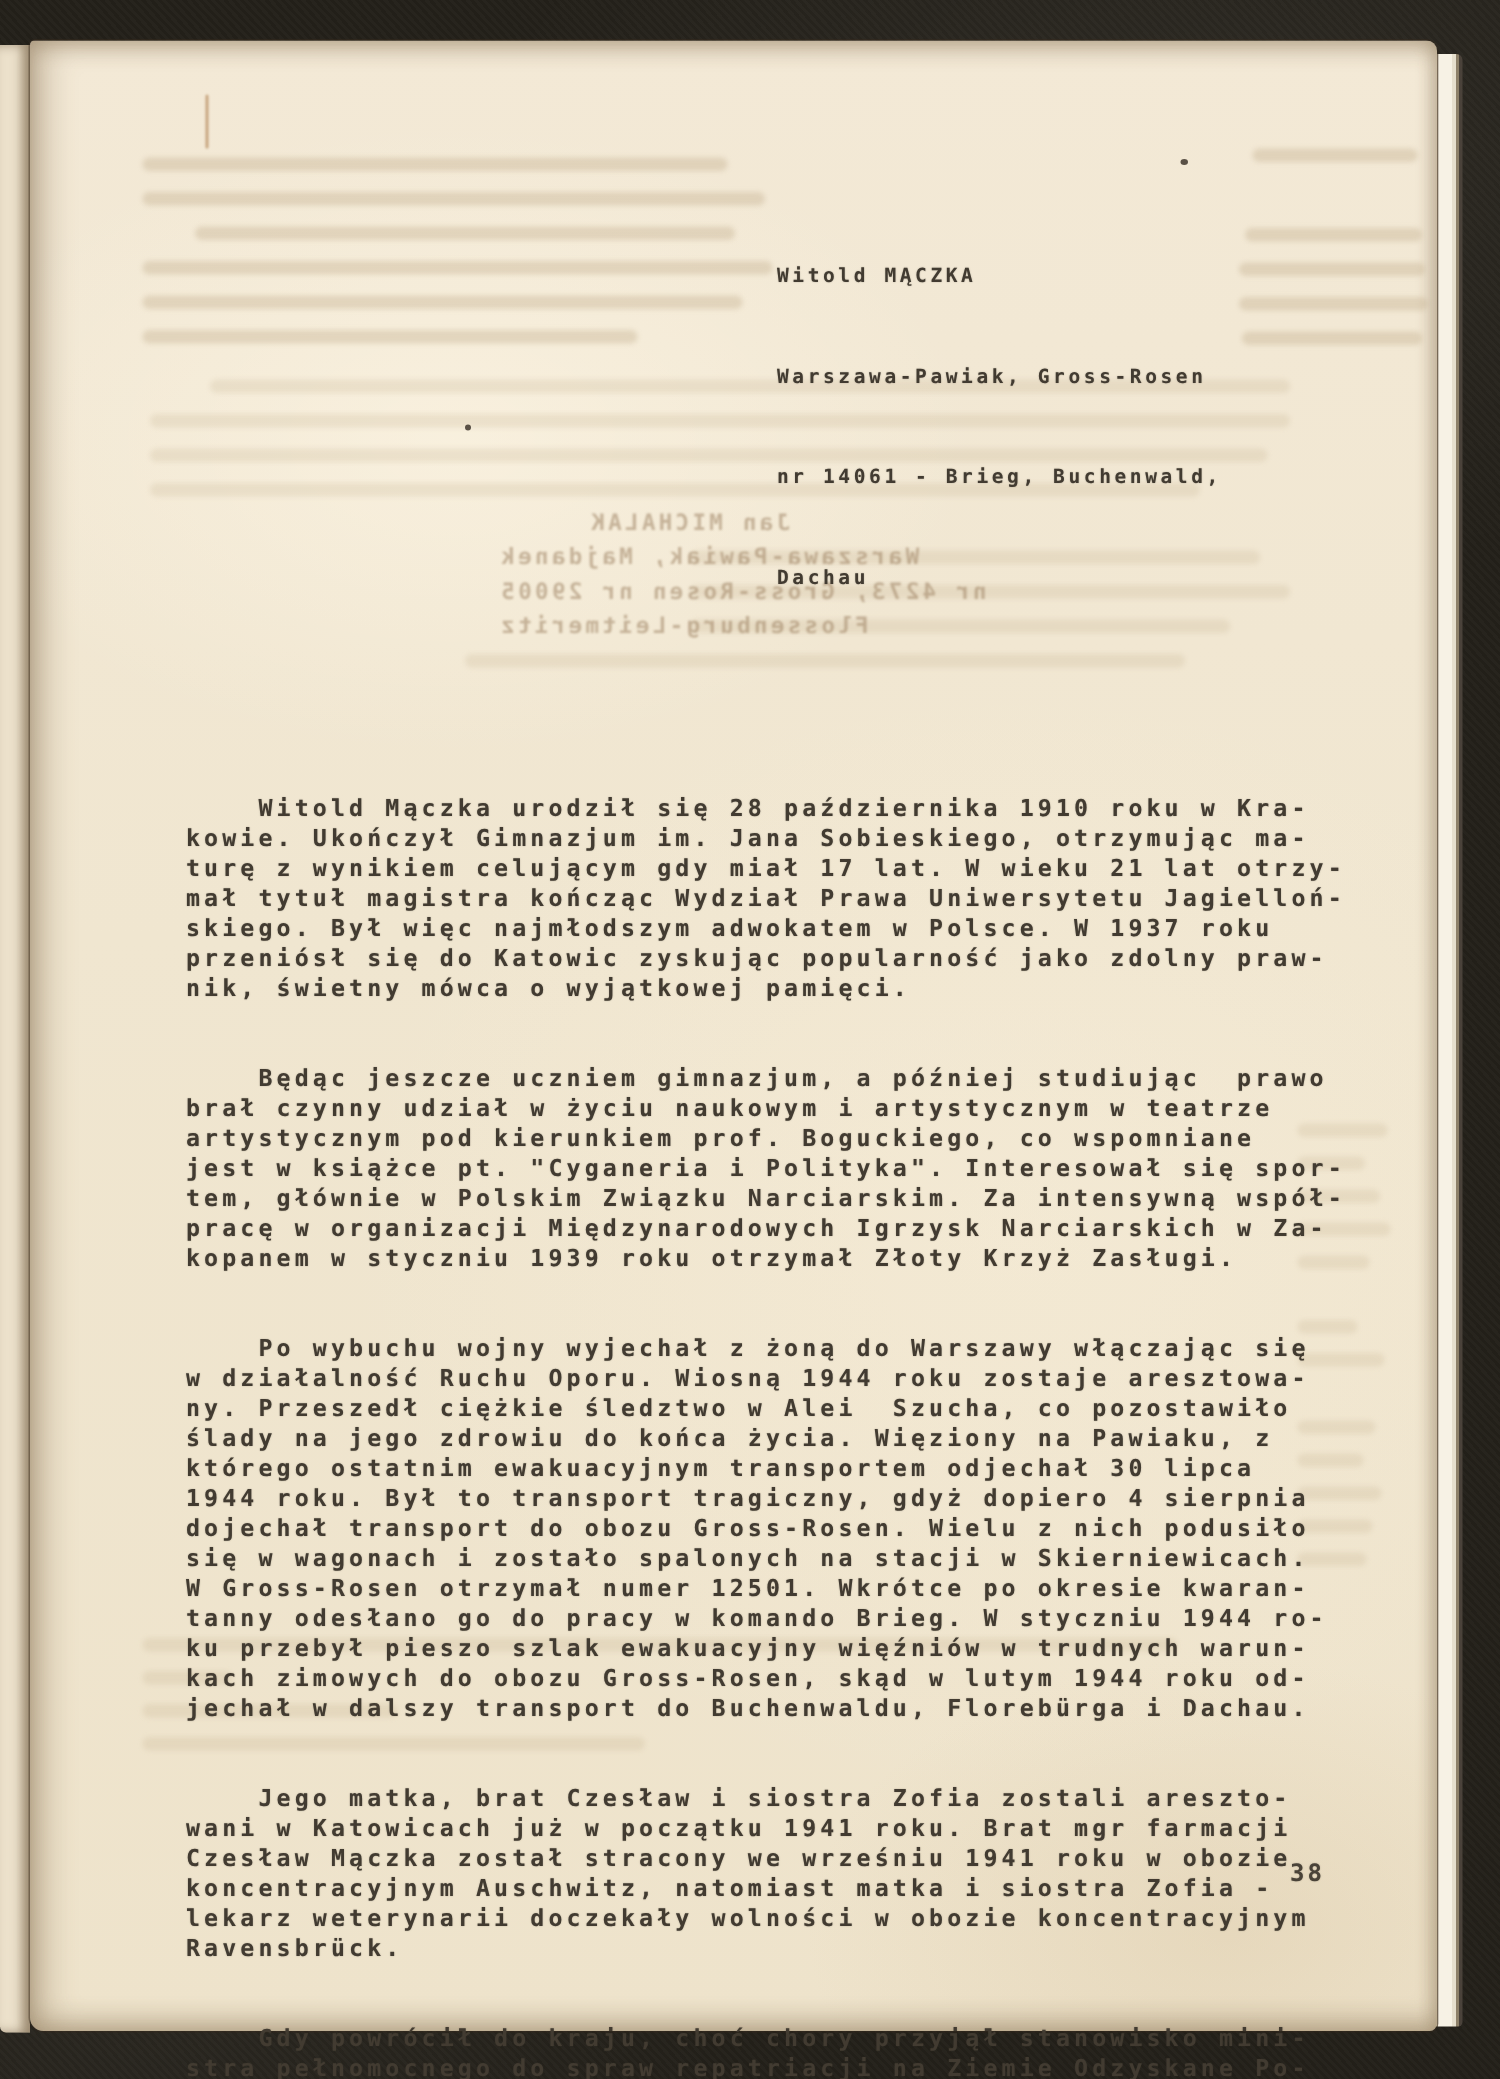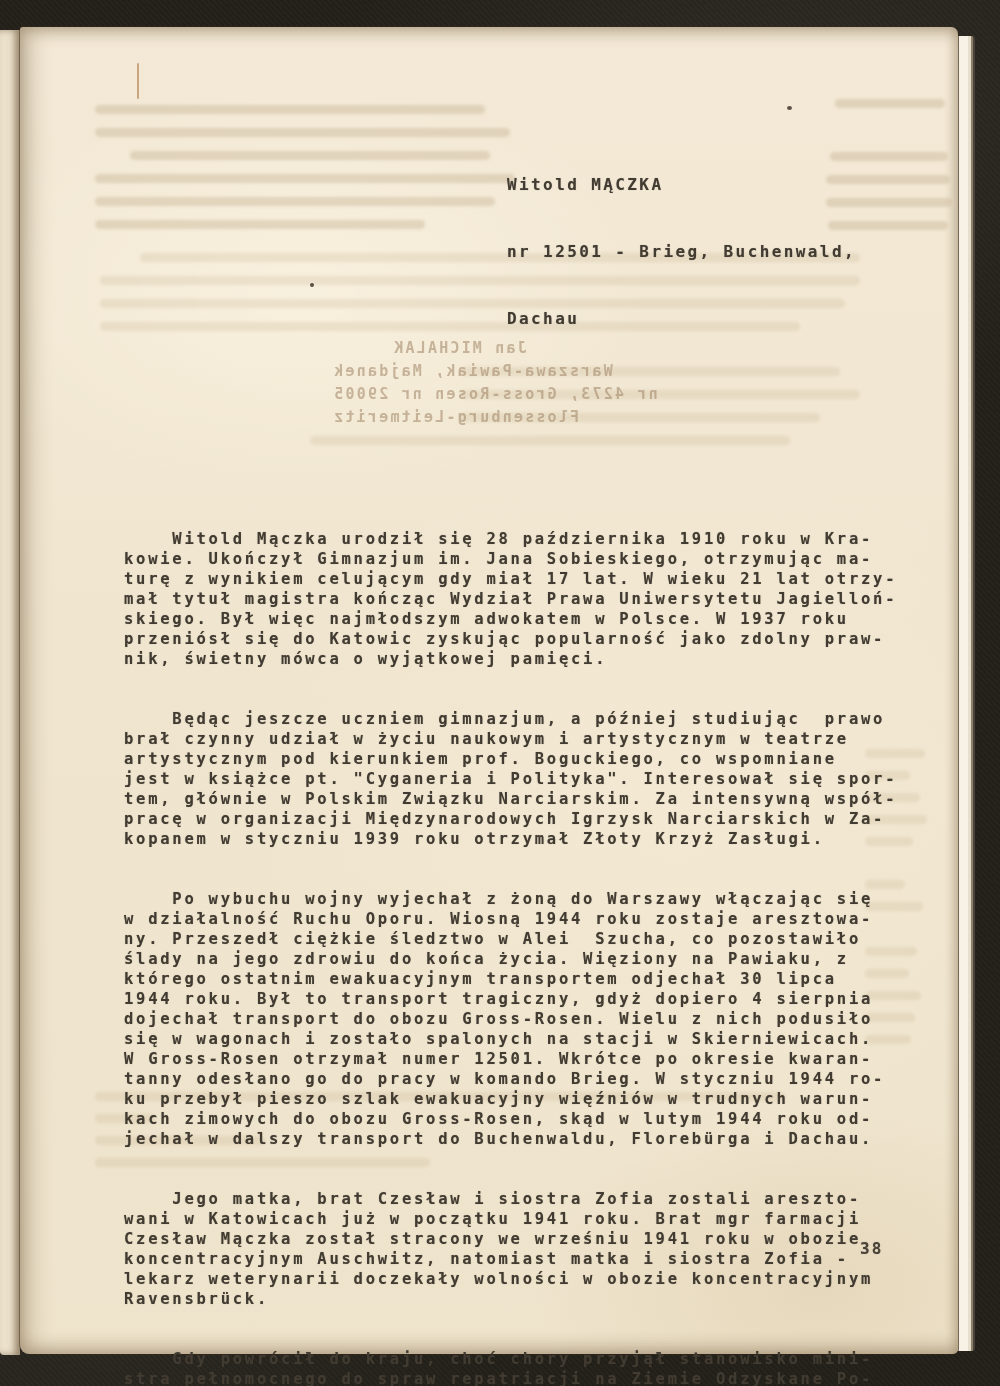--- a/index.html
+++ b/index.html
@@ -36,22 +36,22 @@
     box-shadow:
       inset 12px 0 20px rgba(115,90,58,.28),
       inset 0 7px 12px rgba(115,90,58,.22),
       inset -5px 0 9px rgba(115,90,58,.14),
       inset 0 -9px 14px rgba(115,90,58,.22),
       0 0 0 1px rgba(55,42,28,.45);
     border-radius:3px 7px 5px 9px;
   }
   .tw{font-weight:bold;color:#423b31;text-shadow:0 0 1px rgba(66,59,49,.4);}
   .header-block{
-    position:absolute;left:487px;top:102px;
-    font-size:16px;line-height:22.4px;letter-spacing:2.4px;white-space:pre;
+    position:absolute;left:498px;top:102px;
+    font-size:13px;line-height:22.4px;letter-spacing:2.4px;white-space:pre;
   }
   .body-text{
     position:absolute;left:104px;top:462px;
     font-size:15.5px;line-height:20px;letter-spacing:2.75px;white-space:pre;
   }
   .page-num{
     position:absolute;left:840px;top:1212px;
     font-size:16px;letter-spacing:2px;color:#4a4338;
   }
   
@@ -125,21 +125,22 @@
       <span class="ghost-line" style="left:312px;top:358px;">nr 4273, Gross-Rosen nr 29005</span>
       <span class="ghost-line" style="left:312px;top:381px;">Flossenburg-Leitmeritz</span>
     </div>
 
     <div class="crease"></div>
     <div class="speck" style="left:767px;top:79px;width:5px;height:4px;"></div>
     <div class="speck" style="left:290px;top:256px;width:4px;height:4px;"></div>
 
     <div class="header-block tw">
       <div>Witold MĄCZKA</div>
-      <div>nr 12501 - Brieg, Buchenwald,</div>
+      <div>Warszawa-Pawiak, Gross-Rosen</div>
+      <div>nr 14061 - Brieg, Buchenwald,</div>
       <div>Dachau</div>
     </div>
 
     <div class="body-text tw">
       <div>    Witold Mączka urodził się 28 października 1910 roku w Kra-
 kowie. Ukończył Gimnazjum im. Jana Sobieskiego, otrzymując ma-
 turę z wynikiem celującym gdy miał 17 lat. W wieku 21 lat otrzy-
 mał tytuł magistra kończąc Wydział Prawa Uniwersytetu Jagielloń-
 skiego. Był więc najmłodszym adwokatem w Polsce. W 1937 roku
 przeniósł się do Katowic zyskując popularność jako zdolny praw-

